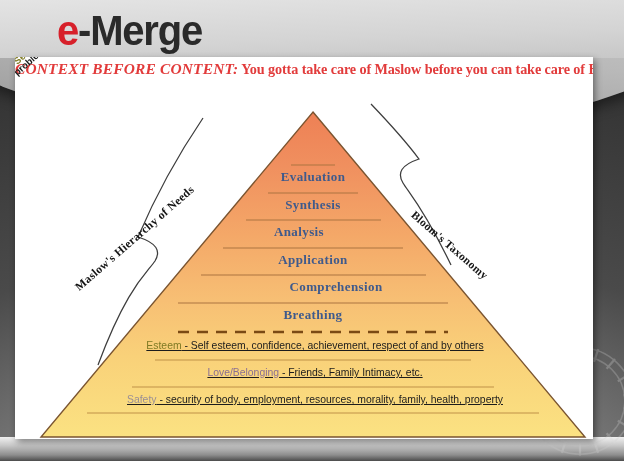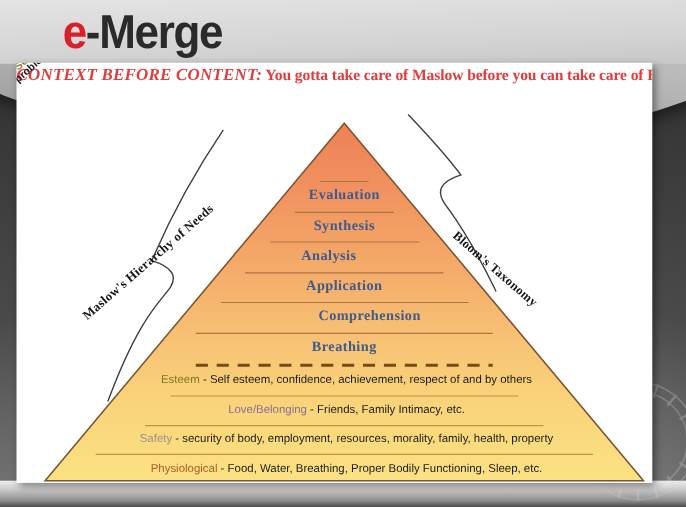--- a/index.html
+++ b/index.html
@@ -104,20 +104,21 @@
     transform: translateX(-50%);
   }
   .need-label {
     position:absolute;
     font-family:"Liberation Sans", sans-serif;
     font-size:10.4px;
     color:#1c1c1c;
     text-align:center;
     white-space:nowrap;
     transform: translateX(-50%);
+    text-decoration: underline;
   }
   .need-label .key { font-weight:normal; }
 
   
   .side-note {
     position:absolute;
     font-family:"Liberation Serif", serif;
     font-weight:bold;
     white-space:nowrap;
     color:#141414;
@@ -249,21 +250,20 @@
     <div class="lvl-label" style="left:298px; top:195px;">Application</div>
     <div class="lvl-label" style="left:303px; top:222px;margin-left:18px;">Comprehension</div>
     <div class="lvl-label" style="left:298px; top:250px;">Breathing</div>
 
     <div class="need-label" style="left:300px; top:283px;"><span class="key" style="color:#7e7a24">Esteem</span><span> - Self esteem, confidence, achievement, respect of and by others</span></div>
 
     <div class="need-label" style="left:300px; top:310px;"><span class="key" style="color:#8a6f93">Love/Belonging</span><span> - Friends, Family Intimacy, etc.</span></div>
 
     <div class="need-label" style="left:300px; top:337px;"><span class="key" style="color:#9a8f95">Safety</span><span> - security of body, employment, resources, morality, family, health, property</span></div>
 
-    <div class="need-label" style="left:300px; top:364px;"><span class="key" style="color:#b25a32">Physiological</span><span> - Food, Water, Breathing, Proper Bodily Functioning, Sleep, etc.</span></div>
 
     <div class="side-note" id="maslow-note">Maslow's Hierarchy of Needs</div>
     <div class="side-note" id="bloom-note">Bloom's Taxonomy</div>
 
     <div id="selfact-note"><span class="sa">Self Actualization</span></div>
     <div id="selfact-note2">problem solving</div>
 
   </div>
 </div>
 

